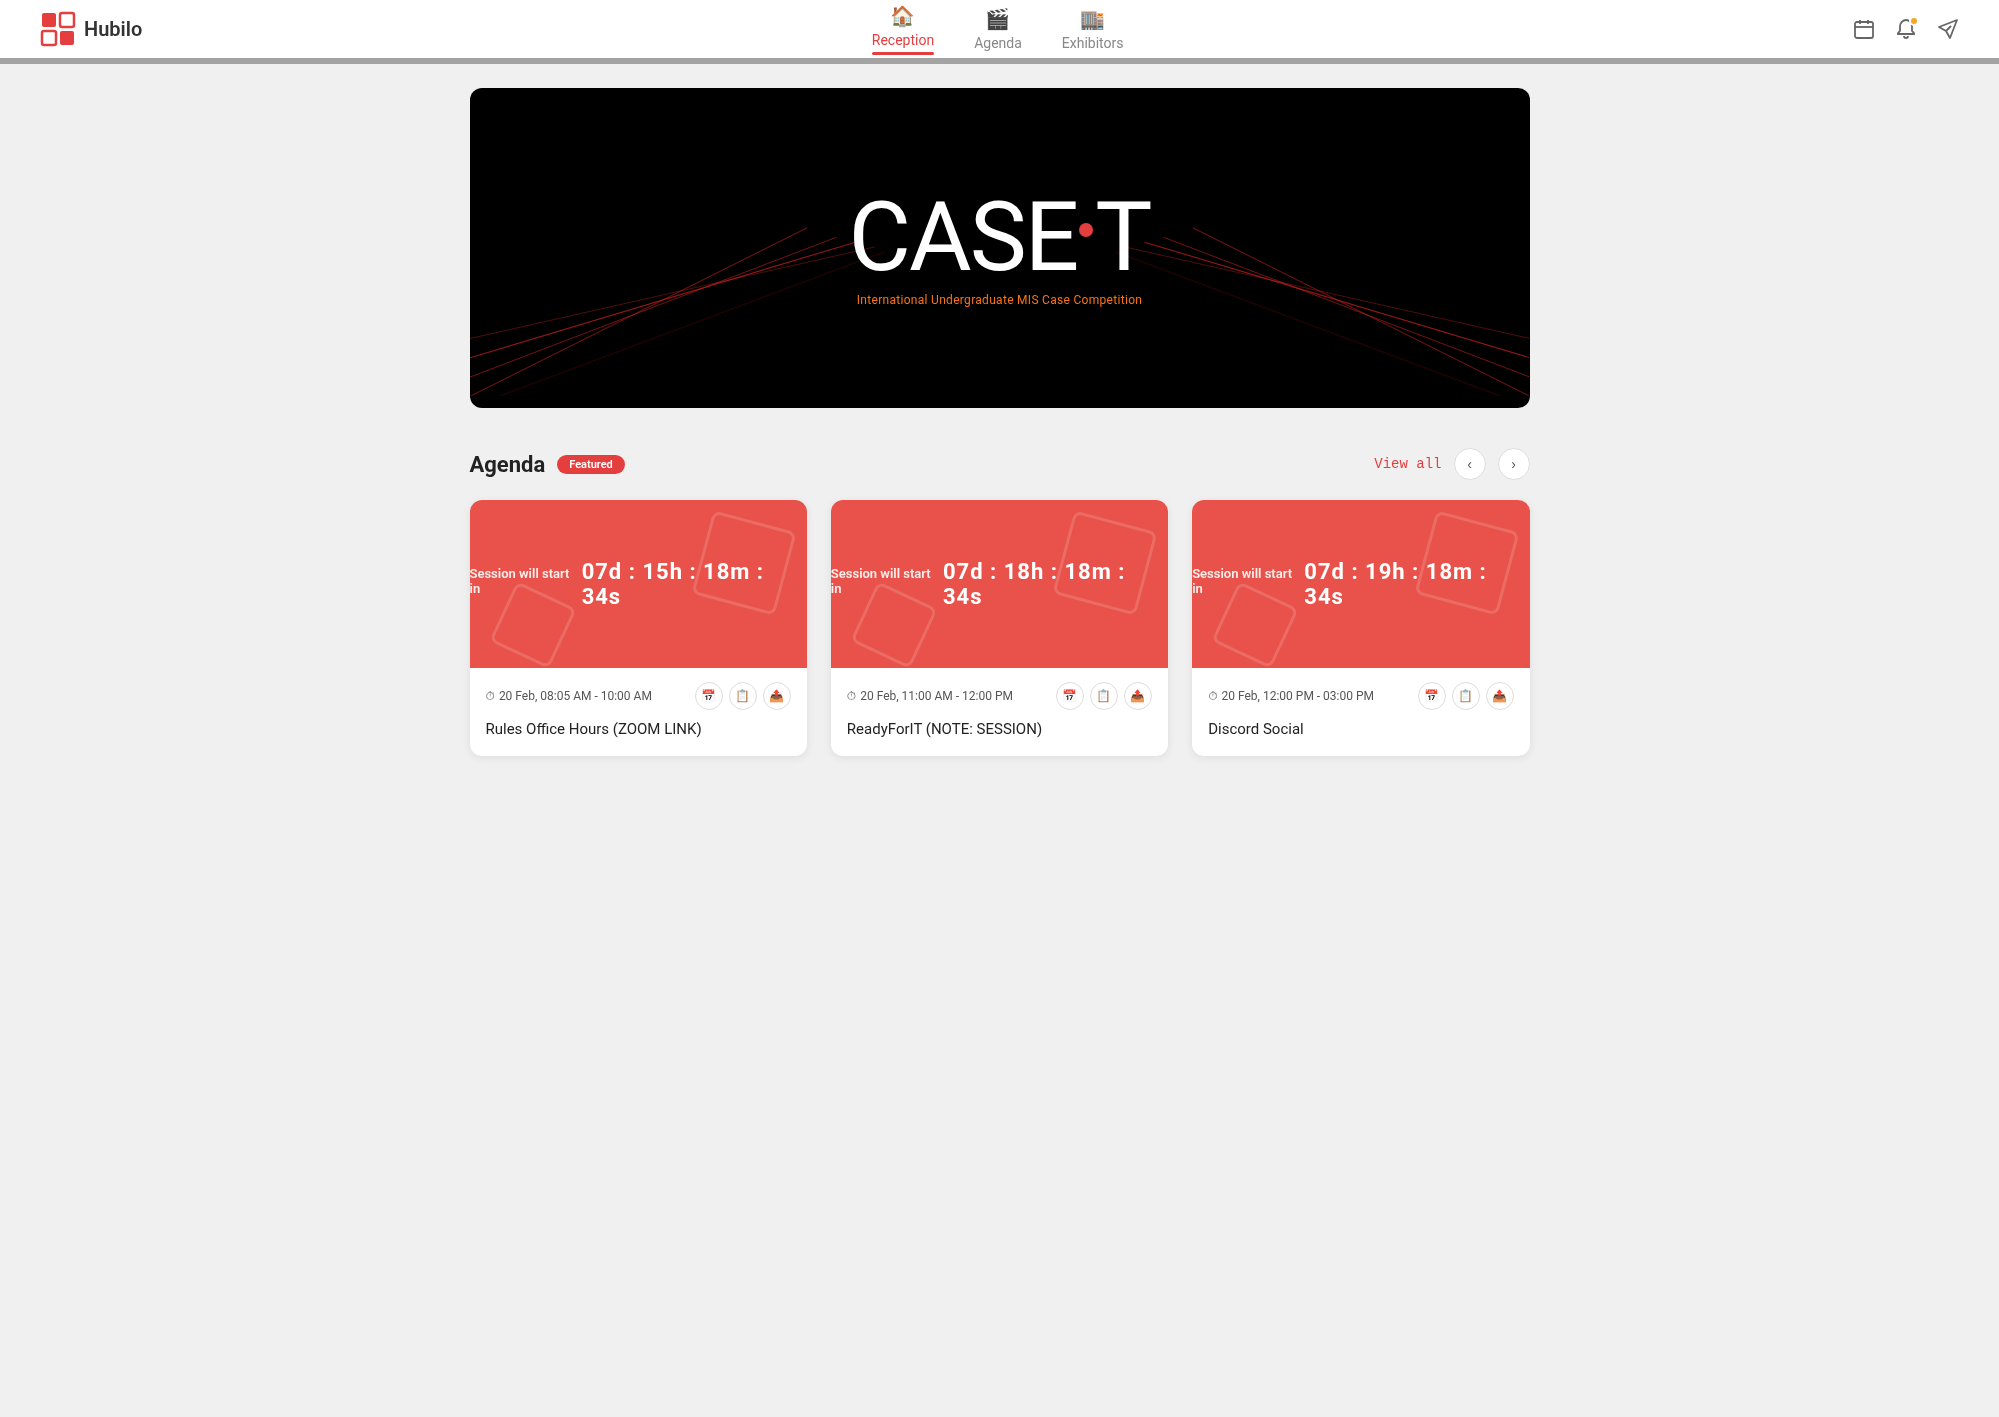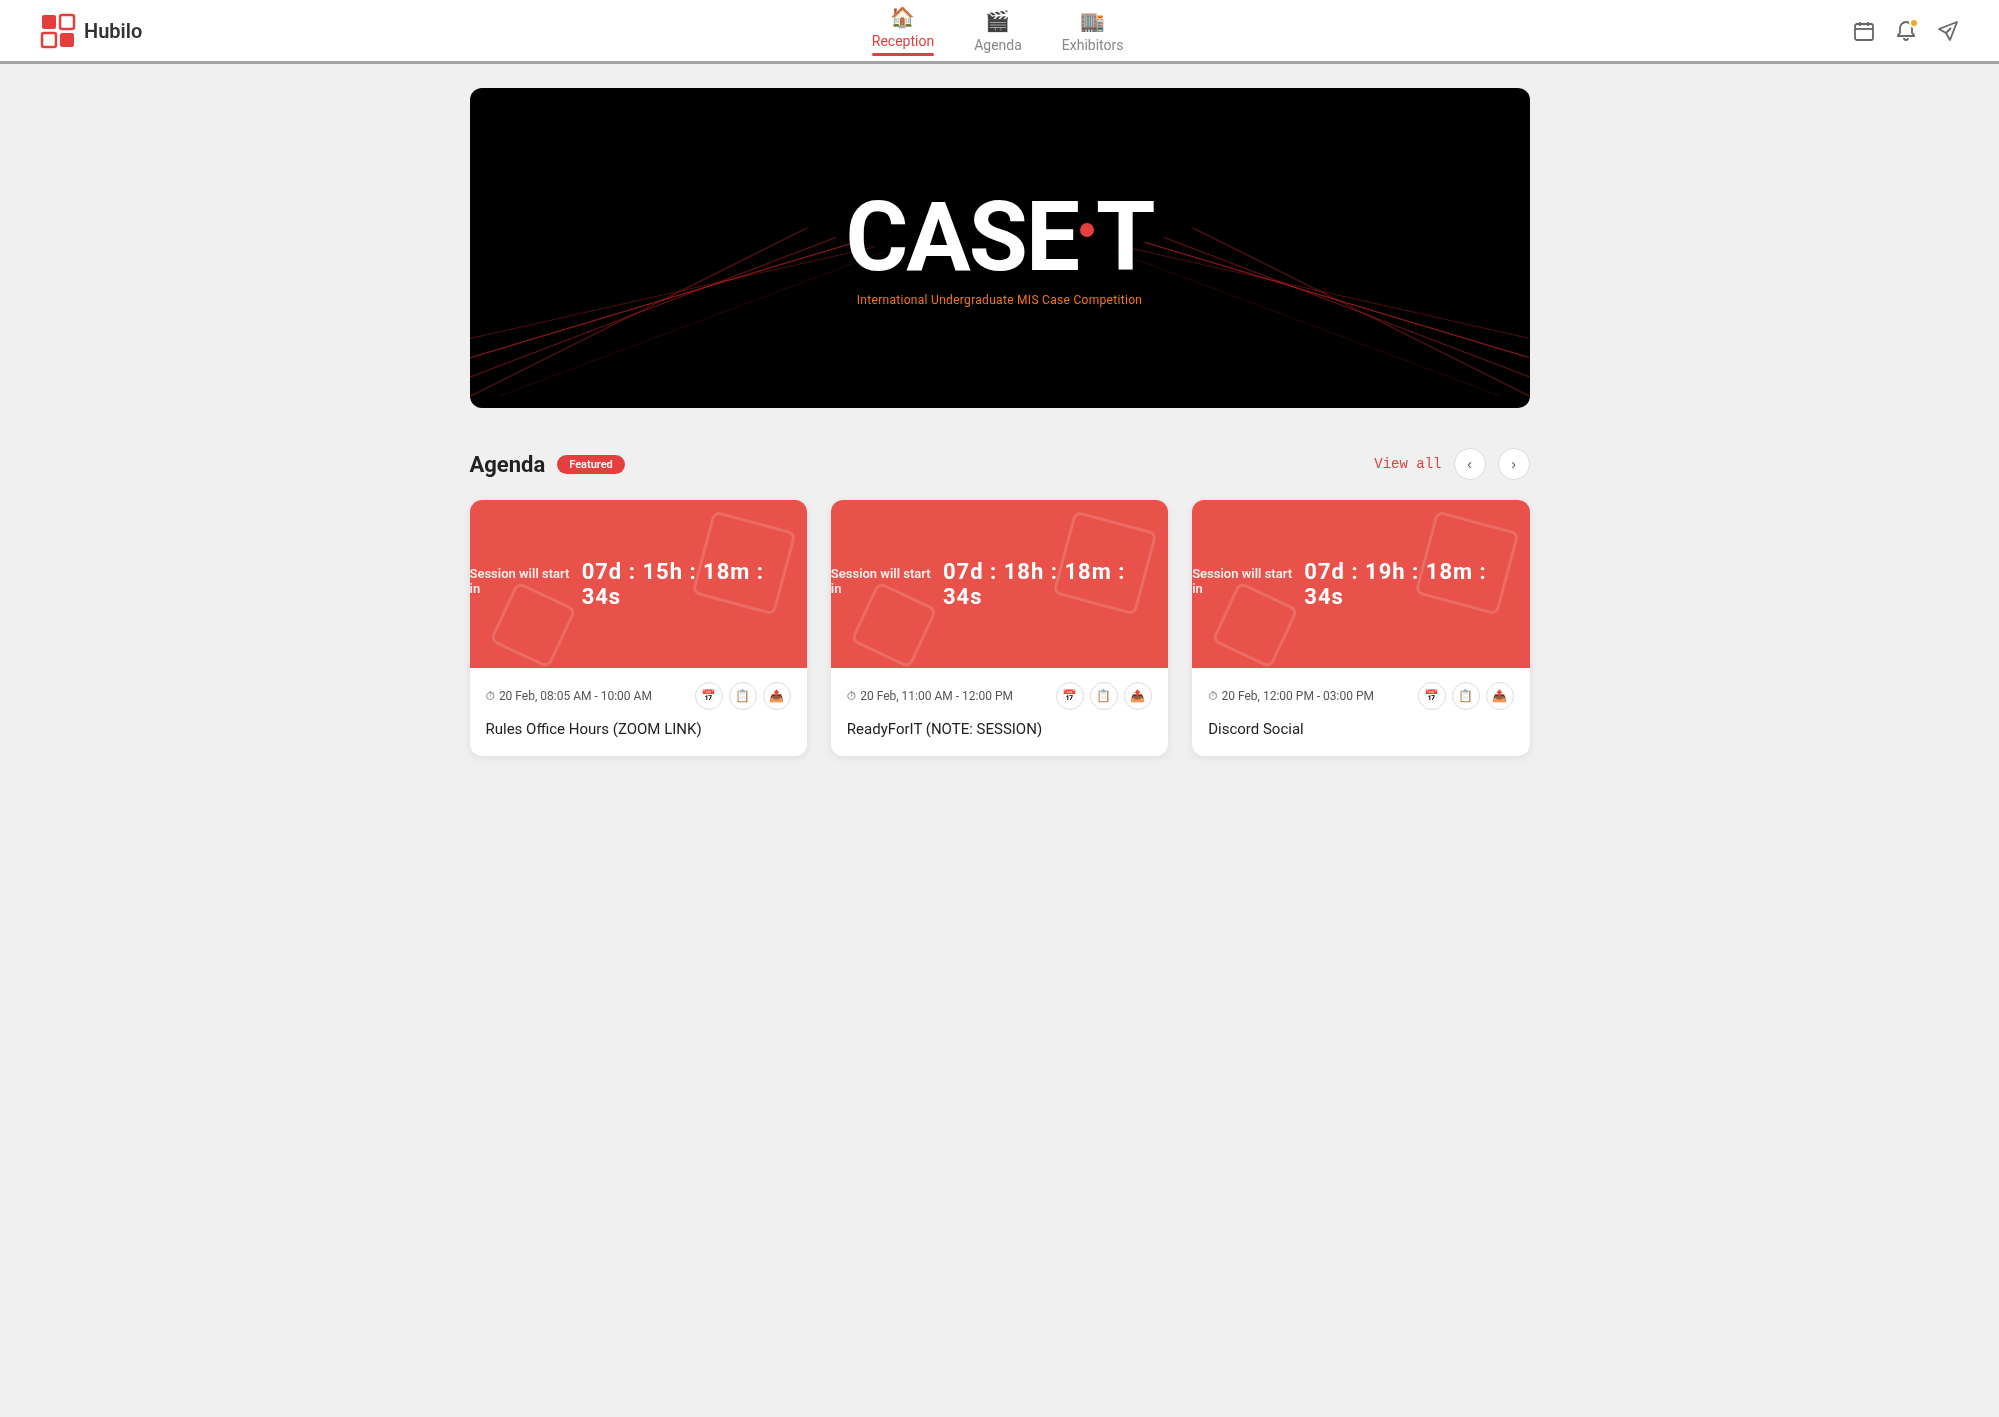--- a/index.html
+++ b/index.html
@@ -10,21 +10,21 @@
     }
 
     
     .header {
       background: #fff;
       height: 64px;
       display: flex;
       align-items: center;
       justify-content: space-between;
       padding: 0 40px;
-      border-bottom: 3px solid #a3a3a3;
+      border-bottom: 6px solid #a3a3a3;
       position: sticky;
       top: 0;
       z-index: 100;
     }
     .header-logo {
       display: flex;
       align-items: center;
       gap: 8px;
     }
     .logo-icon {
@@ -116,21 +116,21 @@
       align-items: center;
       justify-content: center;
       overflow: hidden;
     }
     .banner-lines {
       position: absolute;
       top: 0; left: 0; right: 0; bottom: 0;
     }
     .banner-title {
       font-size: 96px;
-      font-weight: 700;
+      font-weight: 400;
       color: #fff;
       letter-spacing: -2px;
       position: relative;
       z-index: 2;
       line-height: 1;
     }
     .banner-subtitle {
       font-size: 12px;
       color: #f97316;
       position: relative;

